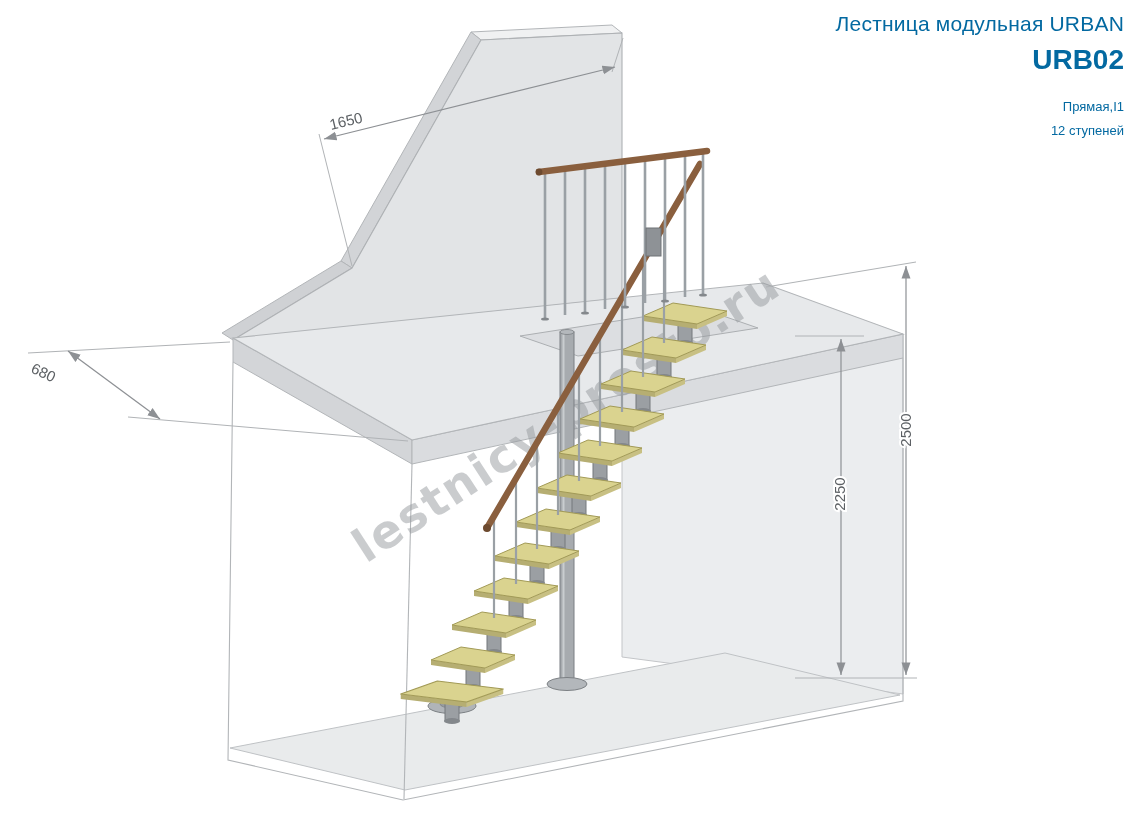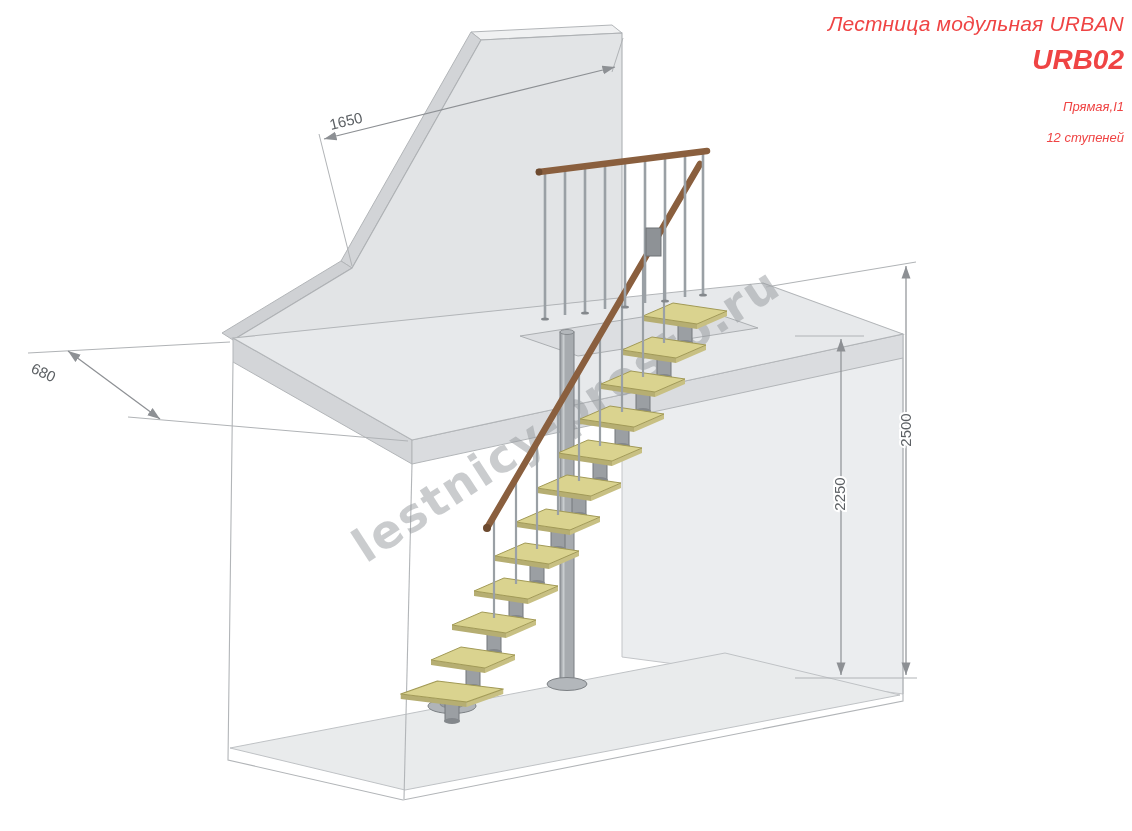--- a/index.html
+++ b/index.html
@@ -3,25 +3,25 @@
 <meta charset="utf-8">
 <style>
   html,body{margin:0;padding:0;}
   body{
     width:1132px;height:831px;position:relative;overflow:hidden;
     background:#ffffff;font-family:"Liberation Sans",sans-serif;
   }
   .stage{position:absolute;left:0;top:0;width:1132px;height:831px;}
   svg{display:block;}
 
-  .titleblock{position:absolute;top:12px;right:8px;text-align:right;color:#ef4444;z-index:5;font-style:italic;}
+  .titleblock{position:absolute;top:12px;right:8px;text-align:right;color:#0369a1;z-index:5;}
   .t-product{font-size:21px;letter-spacing:.2px;}
   .t-model{font-size:28px;font-weight:bold;margin-top:8px;}
   .t-type{font-size:13px;margin-top:23px;}
-  .t-steps{font-size:13px;margin-top:16px;}
+  .t-steps{font-size:13px;margin-top:9px;}
 
   .dim-text{
     font-family:"Liberation Sans",sans-serif;font-size:15px;fill:#5c6064;
     stroke:#ffffff;stroke-width:4px;paint-order:stroke;
   }
   .watermark{
     font-family:"DejaVu Sans",sans-serif;font-size:46px;font-weight:bold;
     fill:rgba(150,154,158,.5);letter-spacing:2px;
   }
   .ext{stroke:#b0b3b6;stroke-width:1;fill:none;}

